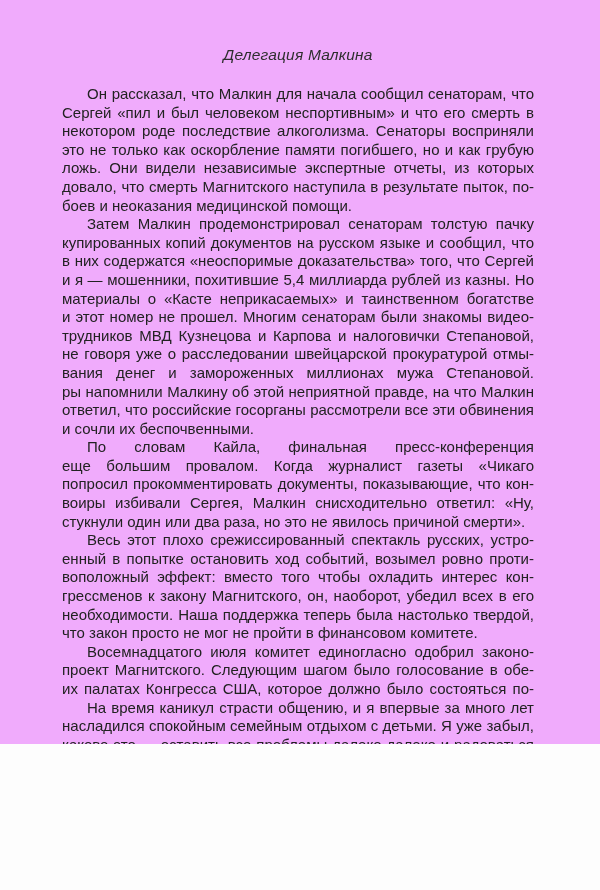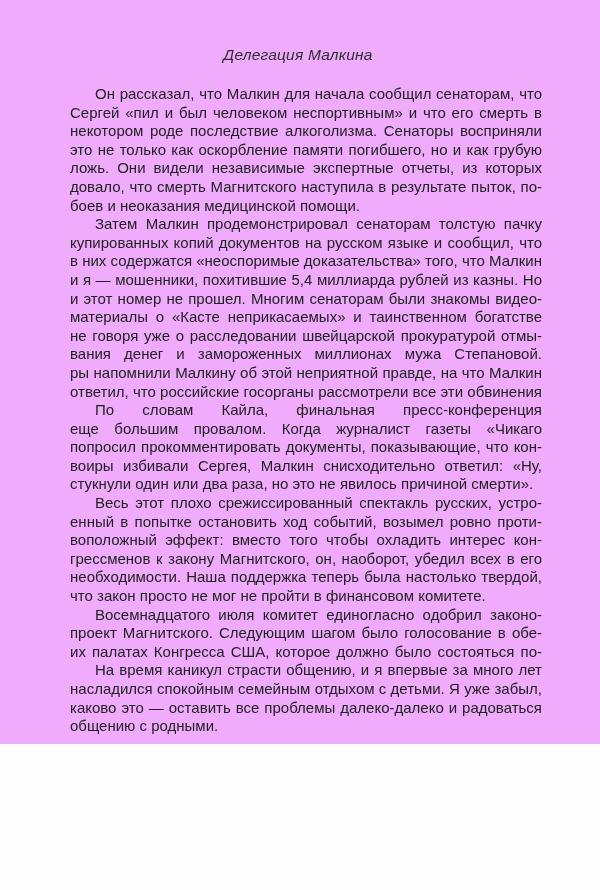--- a/index.html
+++ b/index.html
@@ -22,21 +22,21 @@
     left: 0;
     width: 596px;
     text-align: center;
     font-style: italic;
     font-size: 15.5px;
     letter-spacing: 0.2px;
     color: #2e2e2e;
   }
   .body-text {
     position: absolute;
-    left: 70px;
+    left: 62px;
     top: 85px;
     width: 472px;
     font-size: 15px;
     line-height: 18.6px;
     color: #222;
   }
   .paragraph { margin: 0; padding: 0; }
   .l {
     text-align: justify;
     text-align-last: justify;
@@ -76,28 +76,30 @@
       <div class="l">некотором роде последствие алкоголизма. Сенаторы восприняли</div>
       <div class="l">это не только как оскорбление памяти погибшего, но и как грубую</div>
       <div class="l">ложь. Они видели независимые экспертные отчеты, из которых сле-</div>
       <div class="l">довало, что смерть Магнитского наступила в результате пыток, по-</div>
       <div class="l e">боев и неоказания медицинской помощи.</div>
     </div>
 
     <div class="paragraph">
       <div class="l f">Затем Малкин продемонстрировал сенаторам толстую пачку</div>
       <div class="l">купированных копий документов на русском языке и сообщил, что</div>
-      <div class="l">в них содержатся «неоспоримые доказательства» того, что Малкин</div>
+      <div class="l">в них содержатся «неоспоримые доказательства» того, что Сергей</div>
       <div class="l">и я — мошенники, похитившие 5,4 миллиарда рублей из казны. Но</div>
+      <div class="l">материалы о «Касте неприкасаемых» и таинственном богатстве со-</div>
       <div class="l">и этот номер не прошел. Многим сенаторам были знакомы видео-</div>
-      <div class="l">материалы о «Касте неприкасаемых» и таинственном богатстве со-</div>
+      <div class="l">трудников МВД Кузнецова и Карпова и налоговички Степановой,</div>
       <div class="l">не говоря уже о расследовании швейцарской прокуратурой отмы-</div>
       <div class="l">вания денег и замороженных миллионах мужа Степановой. Сенато-</div>
       <div class="l">ры напомнили Малкину об этой неприятной правде, на что Малкин</div>
       <div class="l">ответил, что российские госорганы рассмотрели все эти обвинения</div>
+      <div class="l e">и сочли их беспочвенными.</div>
     </div>
 
     <div class="paragraph">
       <div class="l f">По словам Кайла, финальная пресс-конференция завершилась</div>
       <div class="l">еще большим провалом. Когда журналист газеты «Чикаго Трибьюн»</div>
       <div class="l">попросил прокомментировать документы, показывающие, что кон-</div>
       <div class="l">воиры избивали Сергея, Малкин снисходительно ответил: «Ну, может,</div>
       <div class="l e">стукнули один или два раза, но это не явилось причиной смерти».</div>
     </div>
 

